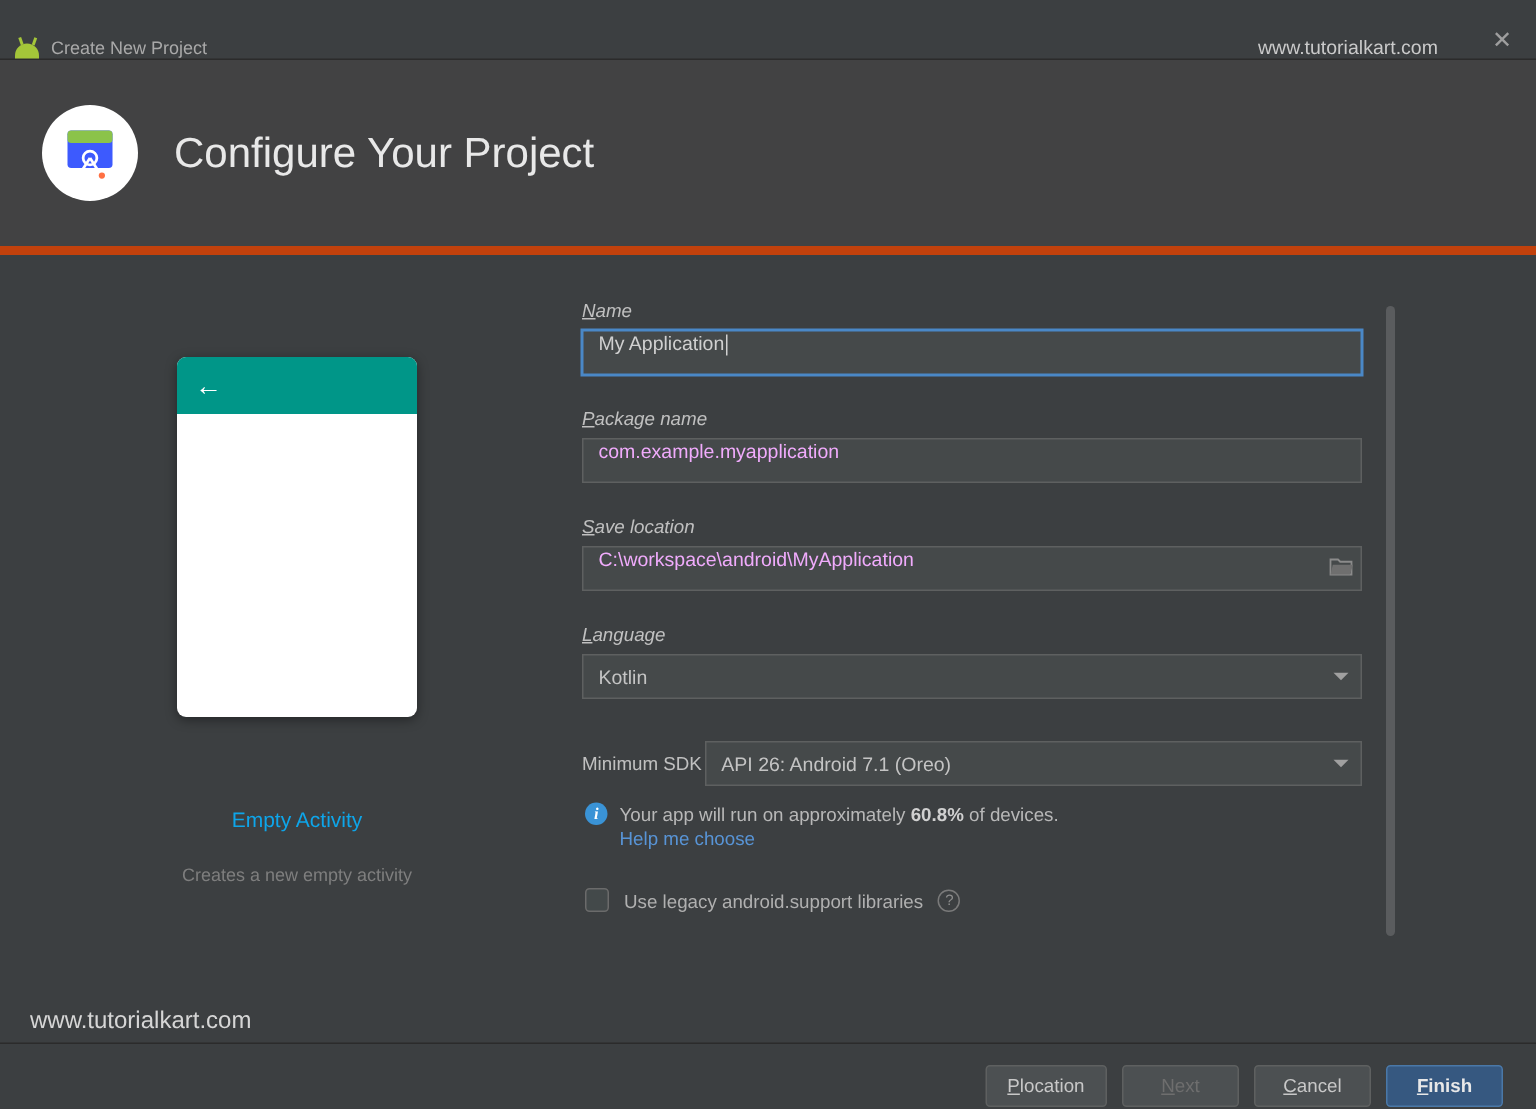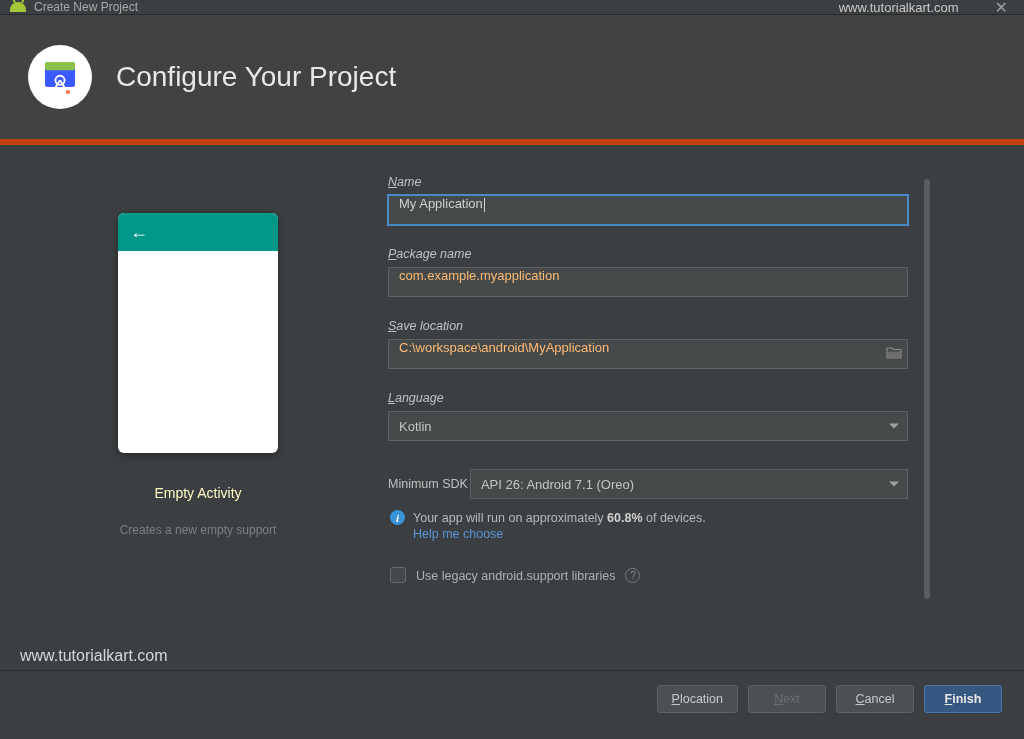--- a/index.html
+++ b/index.html
@@ -1,21 +1,21 @@
 <!DOCTYPE html>
 <html><head>
 <meta charset="utf-8">
 <style>
   * { box-sizing: border-box; margin: 0; padding: 0; }
   html, body { width: 1024px; height: 739px; overflow: hidden; font-family: "Segoe UI", Arial, sans-serif; }
   body { background: #3c3f41; color: #bbbbbb; font-size: 13px; }
 
   
   .titlebar {
-    height: 15px; background: #3c3f41; display: flex; align-items: center;
+    height: 40px; background: #3c3f41; display: flex; align-items: flex-end;
     padding: 0 10px; border-bottom: 1px solid #2b2b2b;
   }
   .android-mark {
     width: 16px; height: 10px; background: #a4c639; border-radius: 8px 8px 0 0;
     position: relative; margin-right: 8px;
   }
   .android-mark::before, .android-mark::after {
     content: ""; position: absolute; width: 1.5px; height: 5px; background: #a4c639; top: -4px;
   }
   .android-mark::before { left: 3px; transform: rotate(-20deg); }
@@ -42,33 +42,33 @@
     display: flex; height: calc(739px - 28px - 130px - 56px - 28px);
     padding: 30px 28px 0 28px; gap: 20px;
   }
   .left-col { width: 340px; display: flex; flex-direction: column; align-items: center; padding-top: 38px; }
   .phone-preview {
     width: 160px; height: 240px; background: #ffffff; border-radius: 6px; overflow: hidden;
     box-shadow: 0 2px 8px rgba(0,0,0,0.4);
   }
   .phone-bar { height: 38px; background: #009688; display: flex; align-items: center; padding: 0 12px; }
   .back-arrow { color: #fff; font-size: 18px; line-height: 1; }
-  .template-name { margin-top: 32px; color: #fef9c3; font-size: 14px; }
+  .template-name { margin-top: 60px; color: #0ea5e9; font-size: 14px; }
   .template-desc { margin-top: 22px; color: #7e7e7e; font-size: 12px; }
 
   .right-col { flex: 1; display: flex; gap: 12px; }
   .form { flex: 1; display: flex; flex-direction: column; max-width: 520px; }
   .scroll-gutter { width: 14px; display: flex; justify-content: center; }
   .scroll-thumb { width: 6px; height: 420px; background: #5a5c5e; border-radius: 3px; margin-top: 4px; }
 
   .field-label { color: #c0c0c0; font-size: 12.5px; margin-bottom: 6px; font-style: italic; }
   .field-label .ul { text-decoration: underline; }
   .text-input {
     width: 100%; height: 30px; background: #45494a; border: 1px solid #5e6060;
-    color: #fdba74; padding: 0 10px; font-size: 13px; outline: none;
+    color: #f0abfc; padding: 0 10px; font-size: 13px; outline: none;
   }
   .text-input.focused { border: 1px solid #4a88c7; box-shadow: 0 0 0 1px #4a88c7; color: #d0d0d0; }
   .caret { display:inline-block; width:1px; height:14px; background:#d0d0d0; vertical-align:middle; margin-left:1px; animation: blink 1s steps(1) infinite; }
   @keyframes blink { 50% { opacity: 0; } }
 
   .gap-lg { height: 22px; }
 
   .input-wrap { position: relative; }
   .trailing-icon {
     position: absolute; right: 6px; top: 50%; transform: translateY(-50%);
@@ -151,21 +151,21 @@
 </div>
 
 <div class="main">
   <div class="left-col">
     <div class="phone-preview">
       <div class="phone-bar">
         <span class="back-arrow">←</span>
       </div>
     </div>
     <div class="template-name">Empty Activity</div>
-    <div class="template-desc">Creates a new empty support</div>
+    <div class="template-desc">Creates a new empty activity</div>
   </div>
 
   <div class="right-col">
     <div class="form">
 
       <div class="field-label"><span class="ul">N</span><span>ame</span></div>
       <div class="text-input focused">
         <span>My Application</span><span class="caret"></span>
       </div>
       <div class="gap-lg"></div>

